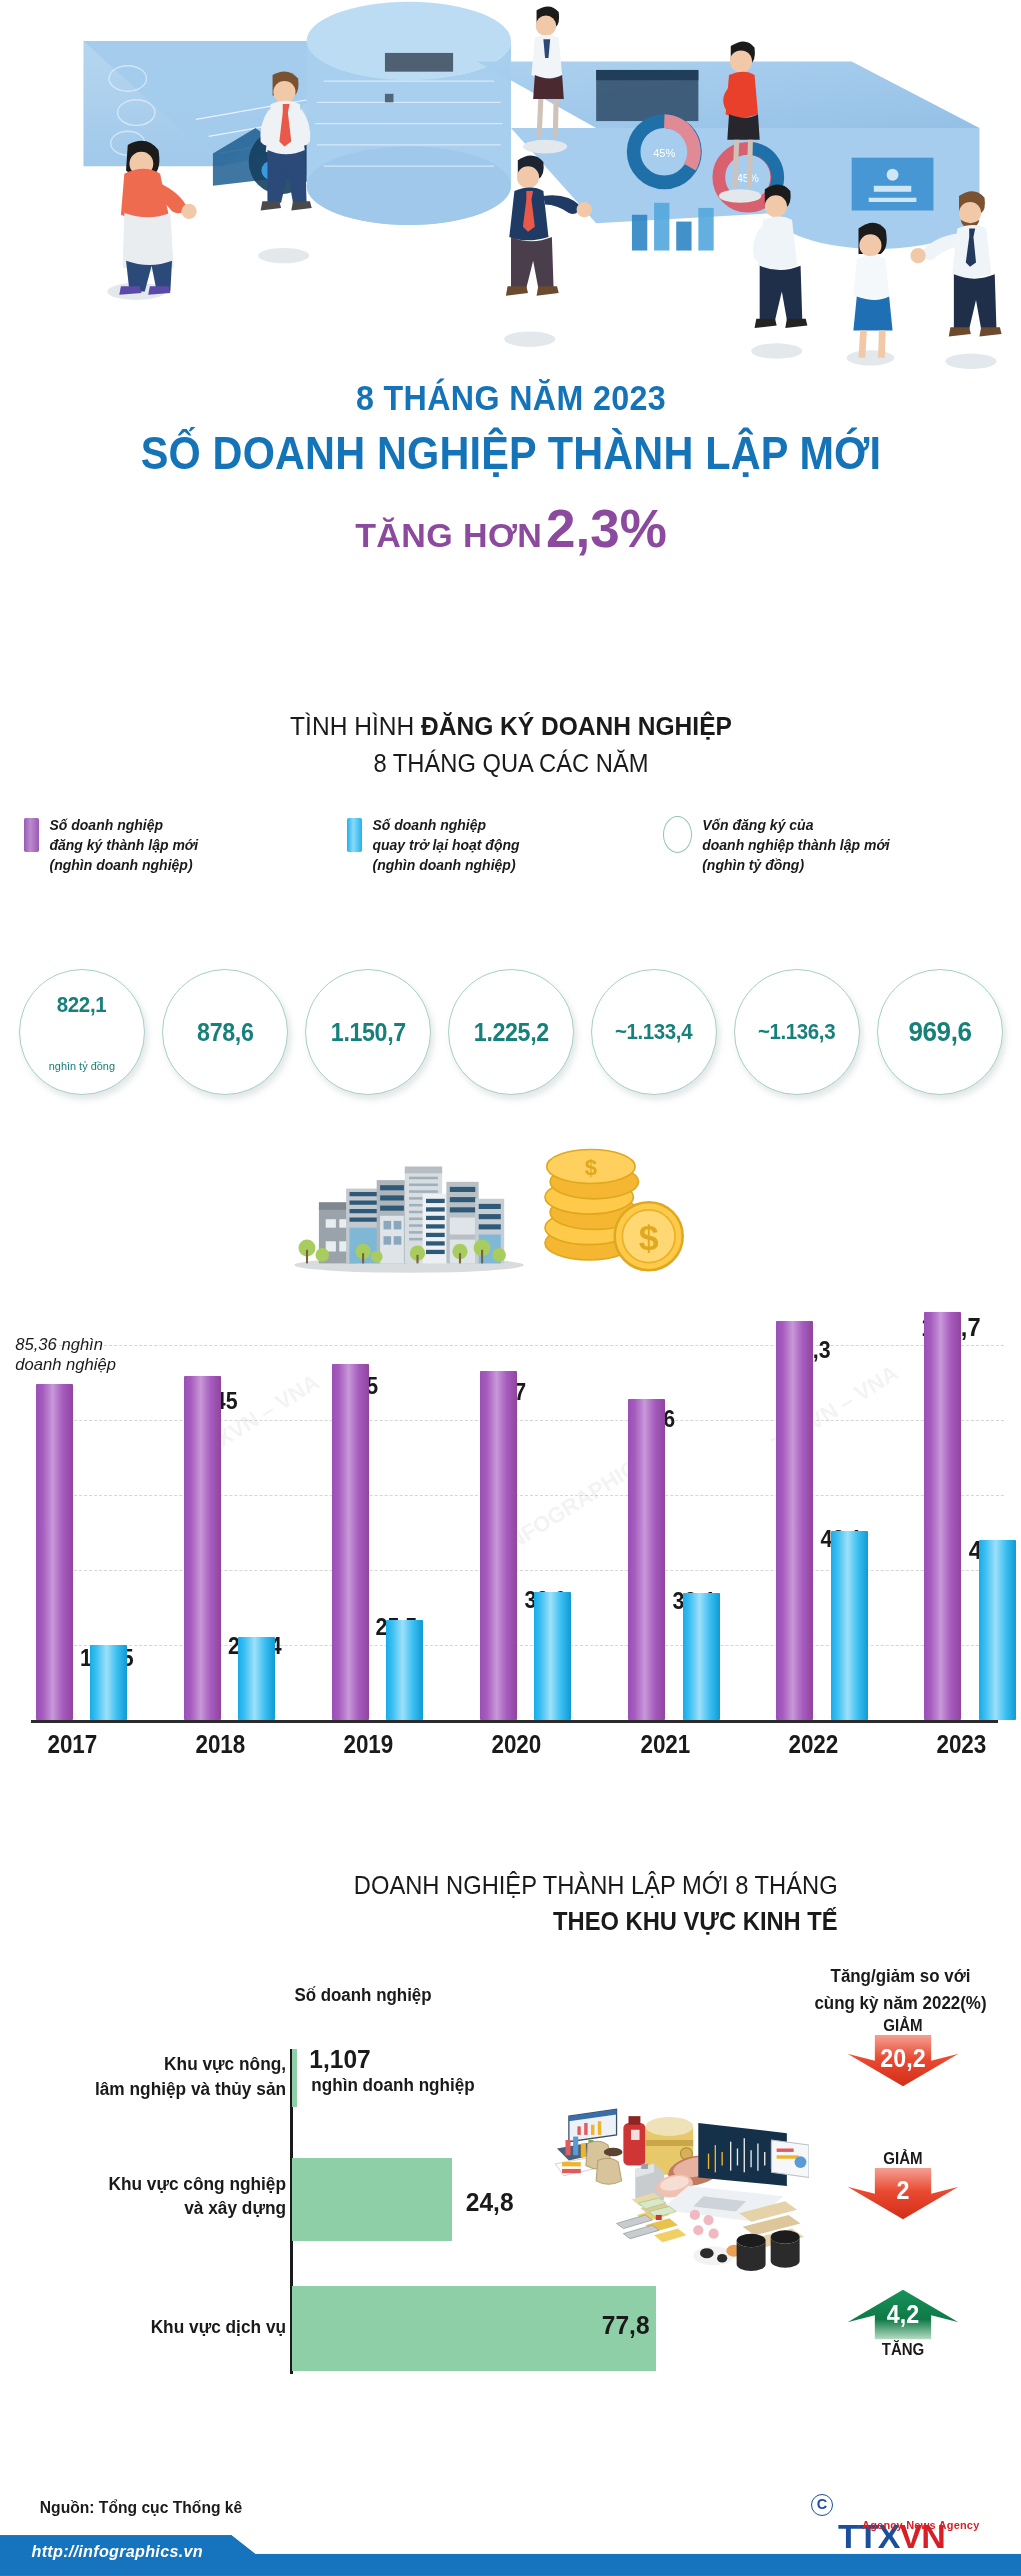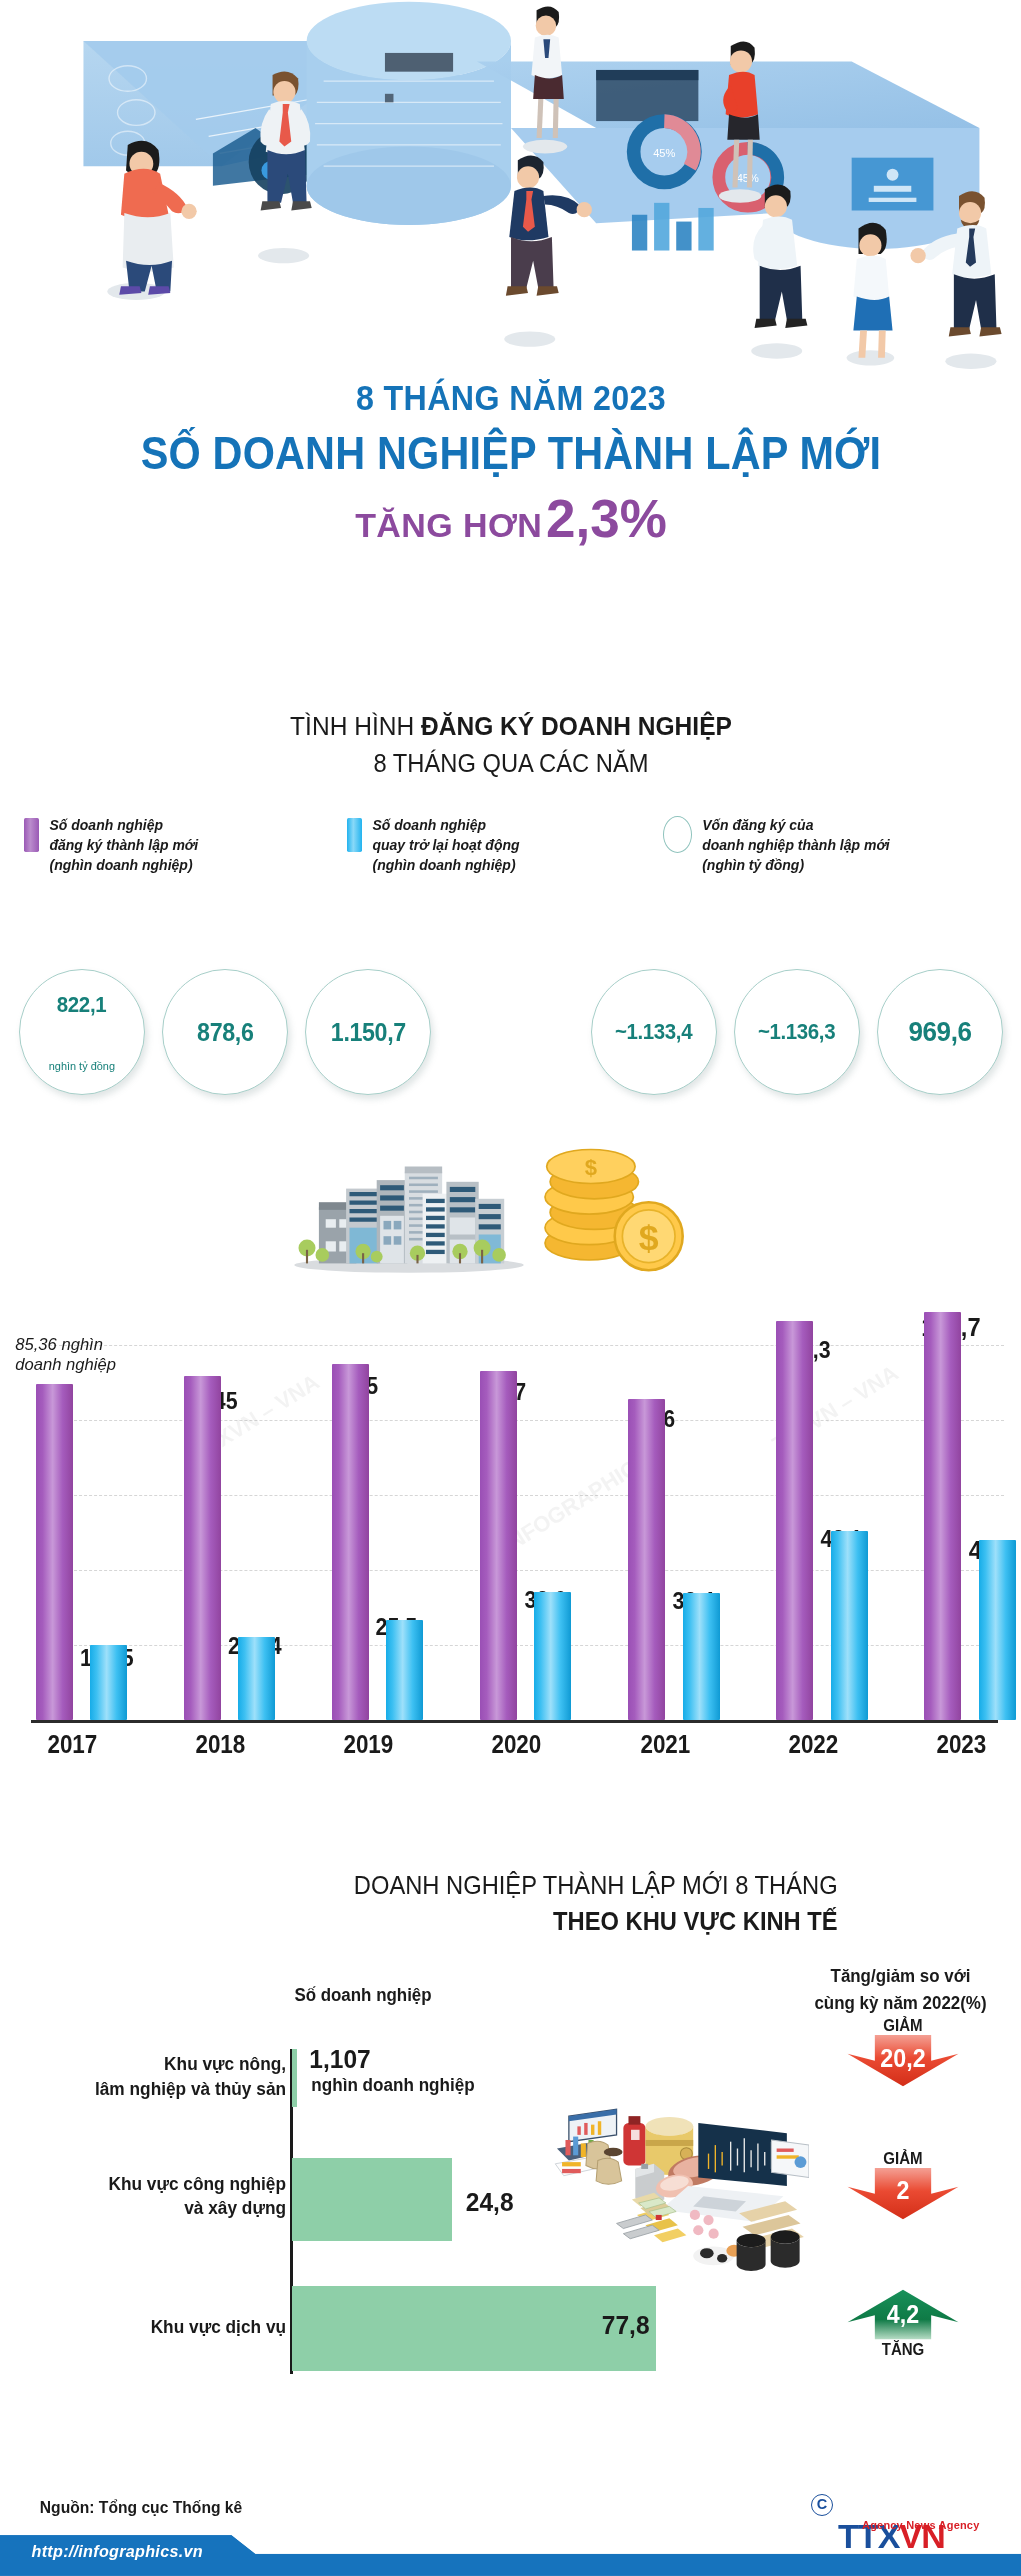--- a/index.html
+++ b/index.html
@@ -22,21 +22,21 @@
     font-size: 35px; font-weight: bold; color: #1573b8;
     letter-spacing: 0.4px; line-height: 1.1;
     font-family: "Liberation Sans Narrow","Liberation Sans", sans-serif;
     transform: scaleX(0.92); 
   }
   .hl-2 {
     font-size: 46px; font-weight: bold; color: #1573b8;
     letter-spacing: 0.2px; line-height: 1.18; margin-top: 8.5px;
     transform: scaleX(0.9);
   }
-  .hl-3 { margin-top: 12px; line-height: 1.0; white-space: nowrap; }
+  .hl-3 { margin-top: 22px; line-height: 1.0; white-space: nowrap; }
   .hl-3 .tang { font-size: 34px; font-weight: bold; color: #8c4a9e; letter-spacing: 0.4px; vertical-align: baseline; }
   .hl-3 .pct  { font-size: 53px; font-weight: bold; color: #8c4a9e; letter-spacing: 0px; vertical-align: baseline; }
 
   
   .sec1-title { position: absolute; left: 0; top: 711px; width: 1022px; text-align: center; }
   .sec1-title .l1 { font-size: 26.4px; line-height: 1.2; transform: scaleX(0.93); }
   .sec1-title .l1 .thin { font-weight: normal; }
   .sec1-title .l1 .bold { font-weight: bold; }
   .sec1-title .l2 { font-size: 25.5px; font-weight: normal; margin-top: 6px; transform: scaleX(0.93); }
 
@@ -338,20 +338,23 @@
   <div class="circles">
     <div class="circ" style="left:19px">
       <div class="val small">822,1</div>
       <div class="unit">nghìn tỷ đồng</div>
     </div>
     <div class="circ" style="left:162px">
       <div class="val">878,6</div>
     </div>
     <div class="circ" style="left:305px">
       <div class="val">1.150,7</div>
+    </div>
+    <div class="circ" style="left:448px">
+      <div class="val">1.225,2</div>
     </div>
     <div class="circ" style="left:591px">
       <div class="val small">~1.133,4</div>
     </div>
     <div class="circ" style="left:734px">
       <div class="val small">~1.136,3</div>
     </div>
     <div class="circ" style="left:877px">
       <div class="val big">969,6</div>
     </div>

